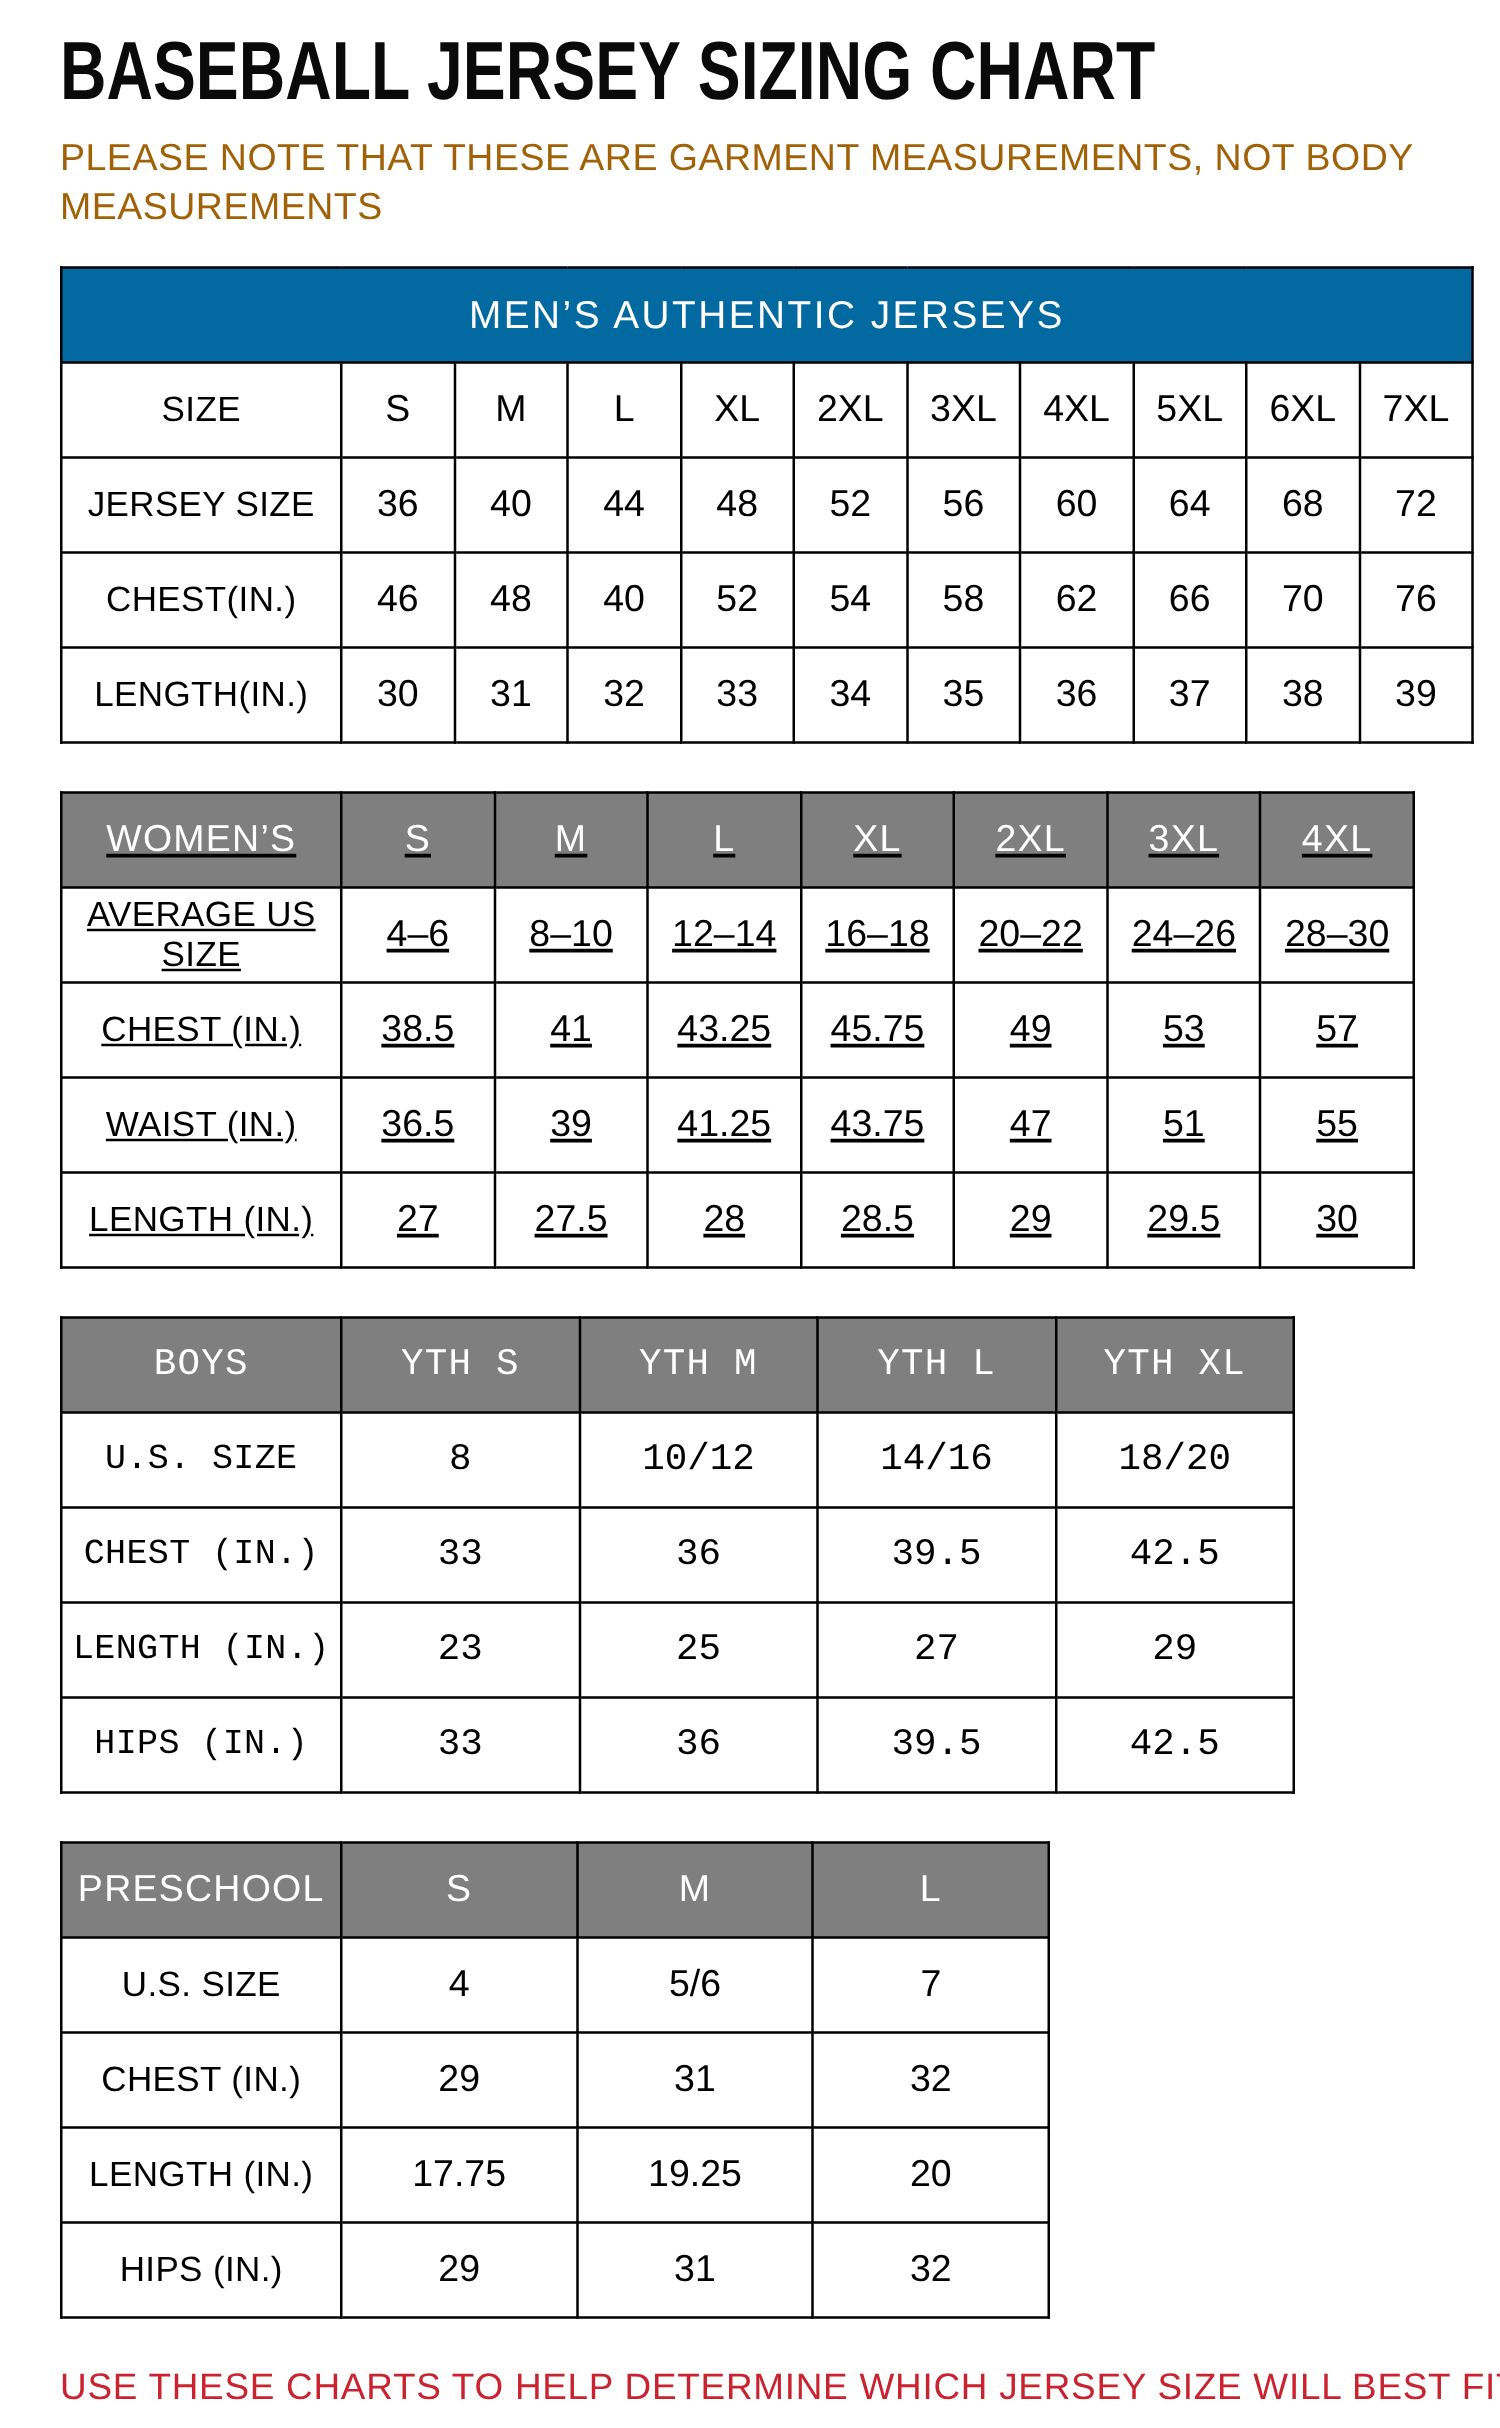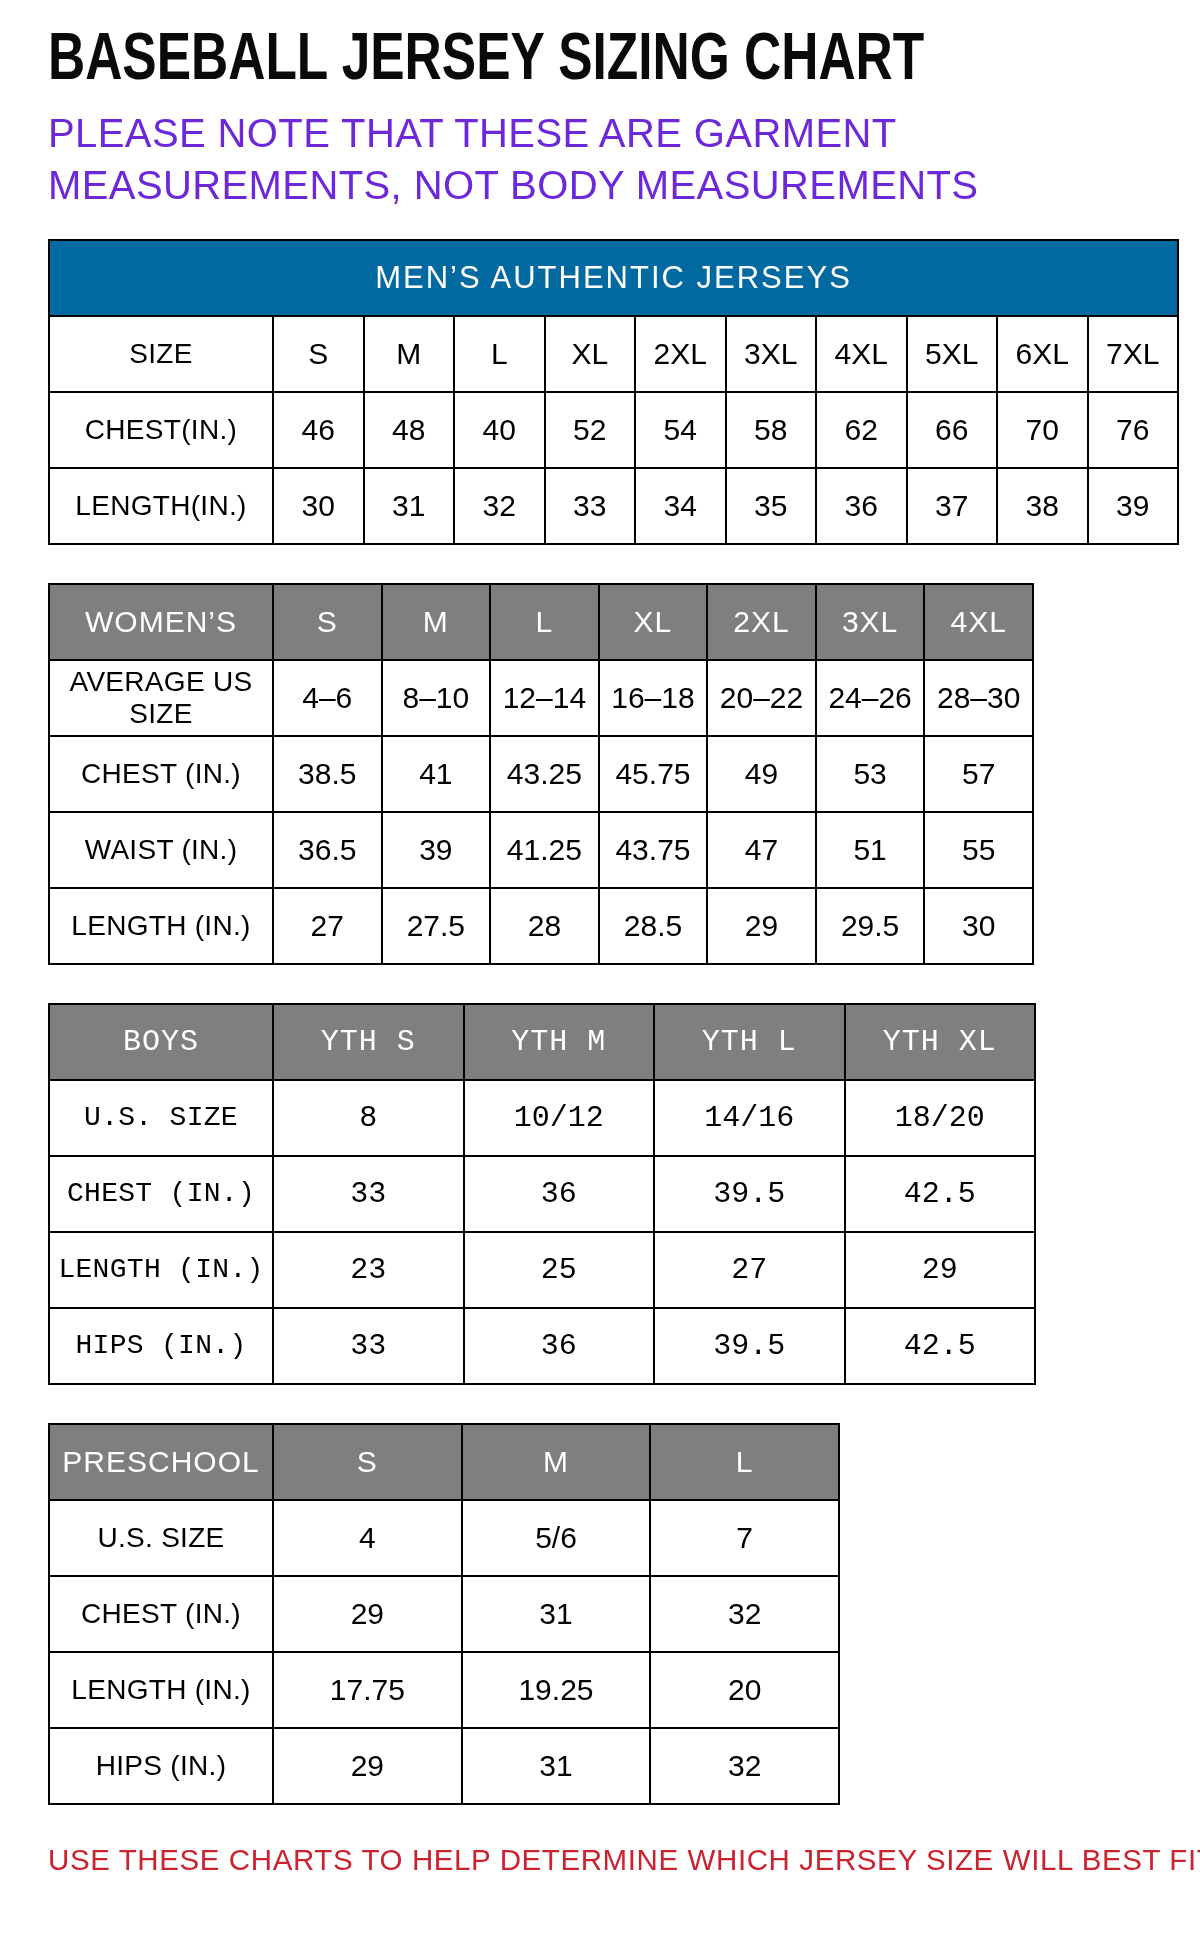--- a/index.html
+++ b/index.html
@@ -24,34 +24,34 @@
     letter-spacing: 0px;
     white-space: nowrap;
     transform: scaleX(0.78);
     transform-origin: left center;
     color: #0a0a0a;
   }
 
   .note {
     margin: 16px 0 28px 0;
     max-width: 1125px;
-    color: #6d28d9;
-    font-size: 40px;
+    color: #a16207;
+    font-size: 30px;
     font-weight: 500;
     letter-spacing: 0.4px;
     line-height: 1.3;
   }
 
   table.sizing-table {
     border-collapse: collapse;
     table-layout: fixed;
     margin: 0 0 38px 0;
   }
   .table-mens      { width: 1131px; }
-  .table-womens    { width: 986px; }
+  .table-womens    { width: 1084px; text-decoration: underline; }
   .table-boys      { width: 988px; font-family: Liberation Mono, monospace; }
   .table-preschool { width: 792px; border-radius: 10px; }
   .col-label { width: 224px; }
 
   .sizing-table th, .sizing-table td {
     border: 2px solid #000;
     height: 76px;
     padding: 2px 6px;
     text-align: center;
     vertical-align: middle;
@@ -115,20 +115,33 @@
           <td>S</td>
           <td>M</td>
           <td>L</td>
           <td>XL</td>
           <td>2XL</td>
           <td>3XL</td>
           <td>4XL</td>
           <td>5XL</td>
           <td>6XL</td>
           <td>7XL</td>
+        </tr>
+        <tr>
+          <th class="row-label">JERSEY SIZE</th>
+          <td>36</td>
+          <td>40</td>
+          <td>44</td>
+          <td>48</td>
+          <td>52</td>
+          <td>56</td>
+          <td>60</td>
+          <td>64</td>
+          <td>68</td>
+          <td>72</td>
         </tr>
         <tr>
           <th class="row-label">CHEST(IN.)</th>
           <td>46</td>
           <td>48</td>
           <td>40</td>
           <td>52</td>
           <td>54</td>
           <td>58</td>
           <td>62</td>

